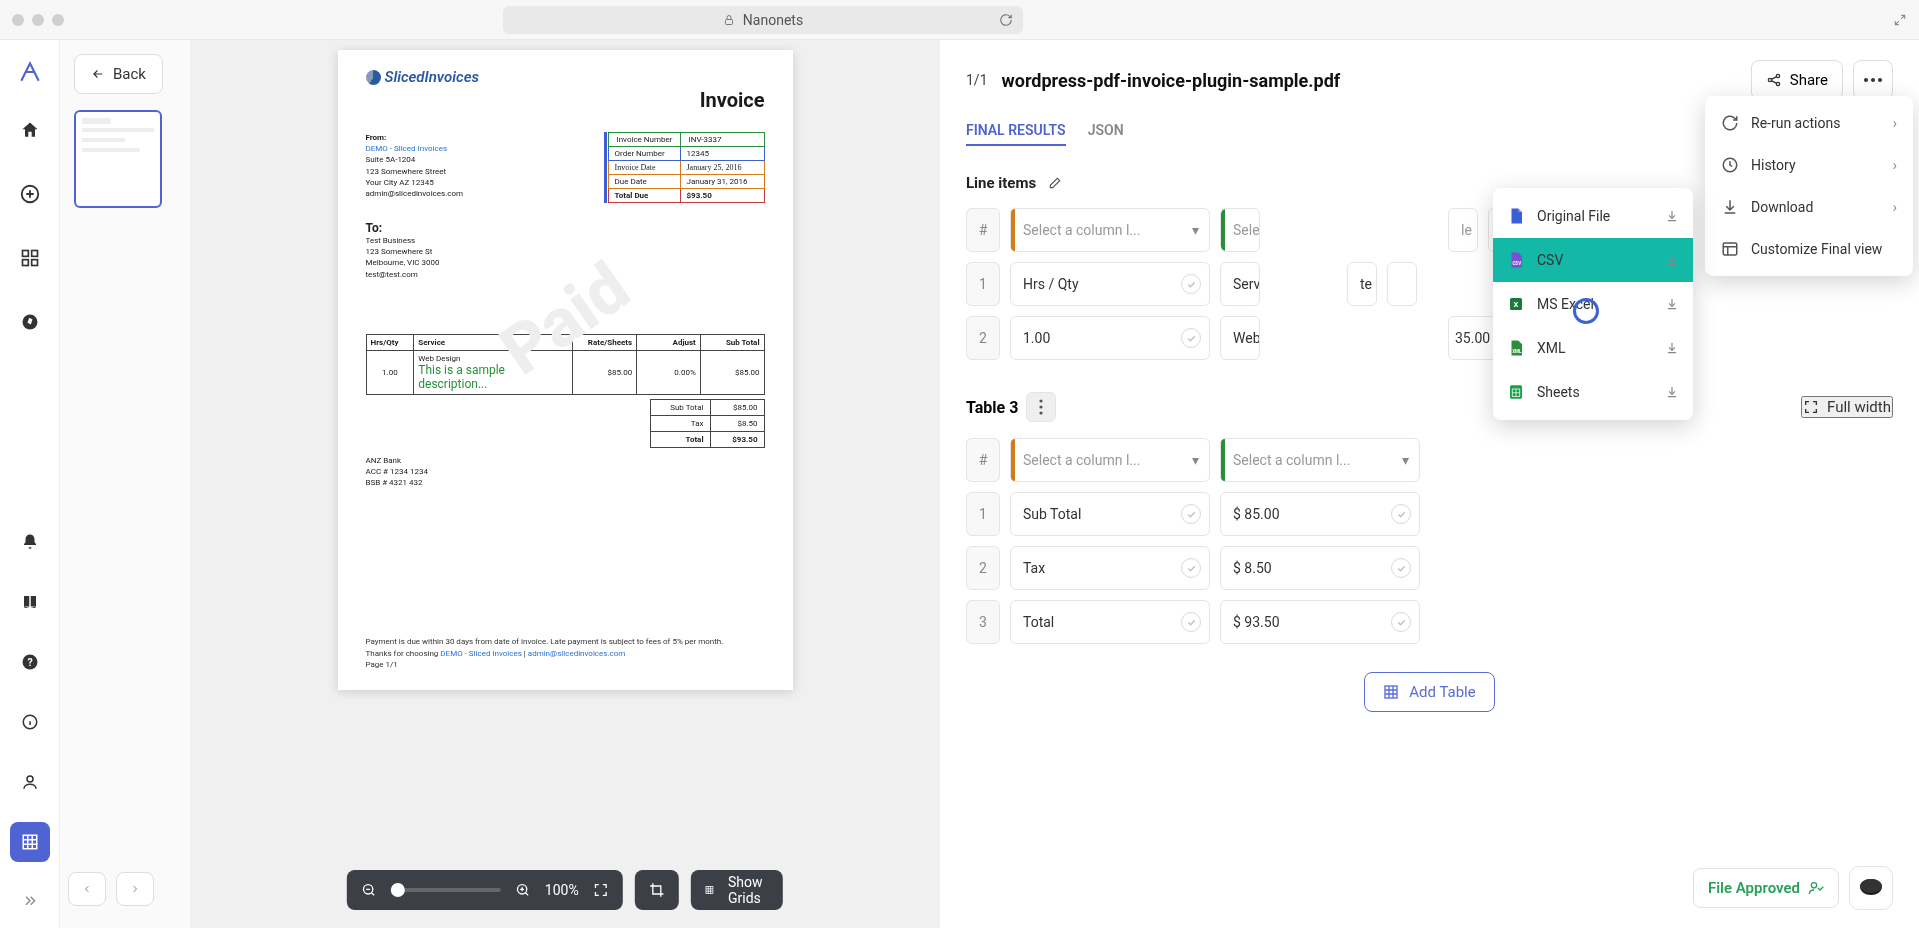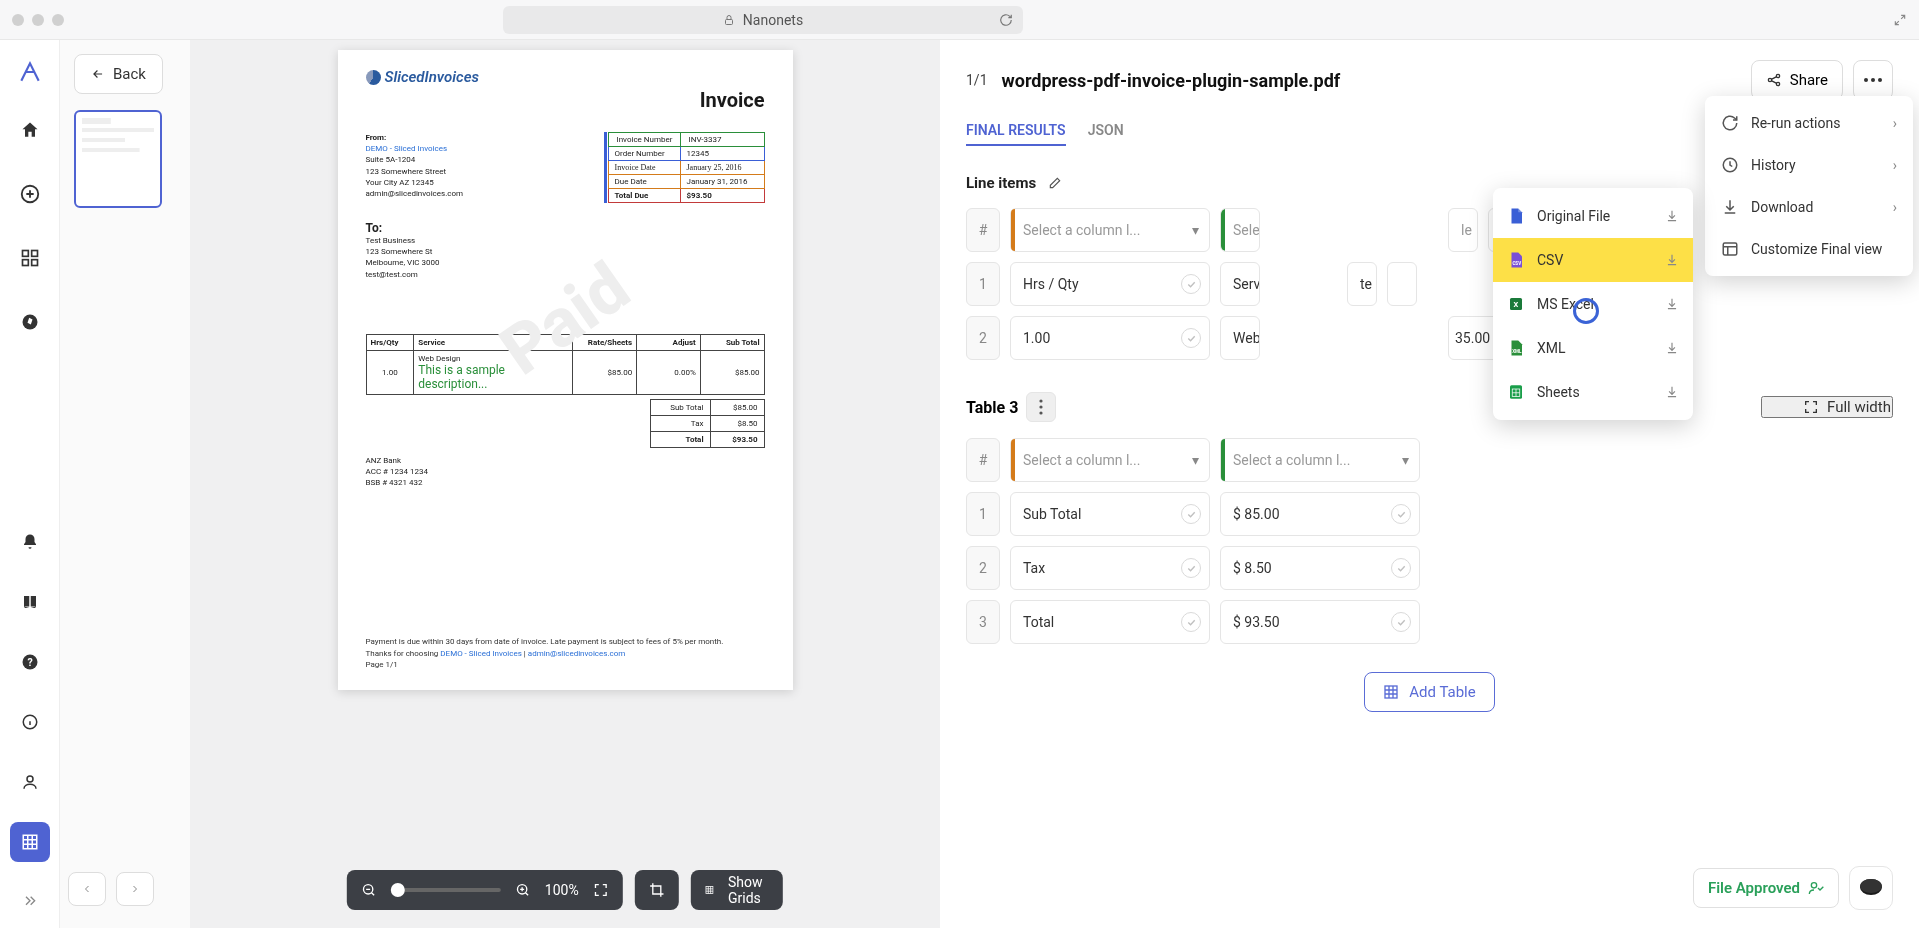--- a/index.html
+++ b/index.html
@@ -98,32 +98,32 @@
 .cell { width: 200px; height: 44px; border: 1px solid #e5e5e5; border-radius: 6px; display: flex; align-items: center; padding: 4px 12px; font-size: 14px; color: #333; position: relative; background: #fff; }
 .cell .hl-bar { position: absolute; left: 0; top: 0; bottom: 0; width: 4px; border-radius: 4px 0 0 4px; }
 .cell.hdr { position: relative; color: #999; }
 .cell.hdr .chev { position: absolute; right: 10px; color: #888; }
 .cell .ok-ic { position: absolute; right: 8px; width: 20px; height: 20px; border: 1px solid #dadada; border-radius: 50%; display: flex; align-items: center; justify-content: center; color: #c0c0c0; }
 .cell .ok-ic svg { width: 11px; height: 11px; }
 
 .tbl-head2 { display: flex; align-items: center; gap: 8px; margin-top: 32px; }
 .tbl-head2 .title { font-weight: 700; }
 .tbl-head2 .menu-btn { width: 30px; height: 30px; border: 1px solid #e5e5e5; border-radius: 6px; display: flex; align-items: center; justify-content: center; }
-.tbl-head2 .full-btn { margin-left: auto; display: flex; align-items: center; gap: 8px; color: #333; font-size: 15px; padding-left: 40px; }
+.tbl-head2 .full-btn { margin-left: auto; display: flex; align-items: center; gap: 8px; color: #333; font-size: 15px; }
 
 .add-table { margin: 28px auto 0; display: flex; align-items: center; gap: 10px; padding: 10px 18px; border: 1px solid #5a6cd6; color: #5a6cd6; border-radius: 8px; font-size: 15px; background: #fff; }
 
 
 .more-menu { position: absolute; top: 56px; right: 6px; width: 208px; background: #fff; border-radius: 8px; box-shadow: 0 6px 24px rgba(0,0,0,.18); padding: 6px 0; z-index: 30; }
 .more-menu .item { display: flex; align-items: center; gap: 12px; padding: 12px 16px; font-size: 14px; color: #333; }
 .more-menu .item .chev-r { margin-left: auto; color: #888; }
 
 .download-menu { position: absolute; top: 2px; left: -212px; width: 200px; background: #fff; border-radius: 8px; box-shadow: 0 6px 24px rgba(0,0,0,.18); padding: 6px 0; z-index: 31; overflow: hidden; }
 .download-menu .ditem { display: flex; align-items: center; gap: 12px; padding: 12px 14px; font-size: 14px; color: #333; }
-.download-menu .ditem.hovered { background: #fde047; justify-content: center; }
+.download-menu .ditem.hovered { background: #14b8a6; justify-content: center; }
 .download-menu .ditem .dl-ic { margin-left: auto; color: #888; }
 .file-ic { width: 18px; height: 20px; flex-shrink: 0; }
 
 
 .cursor-ring { position: absolute; width: 26px; height: 26px; border: 3px solid #3b63d6; border-radius: 50%; z-index: 40; pointer-events: none; }
 
 
 .approved-bar { position: absolute; bottom: 18px; right: 26px; display: flex; align-items: center; gap: 10px; }
 .approved-pill { display: flex; align-items: center; gap: 8px; color: #2aa05a; font-size: 15px; font-weight: 600; border: 1px solid #e0e0e0; border-radius: 8px; padding: 10px 14px; }
 .chat-bubble { width: 44px; height: 44px; border: 1px solid #e5e5e5; border-radius: 10px; display: flex; align-items: center; justify-content: center; }

